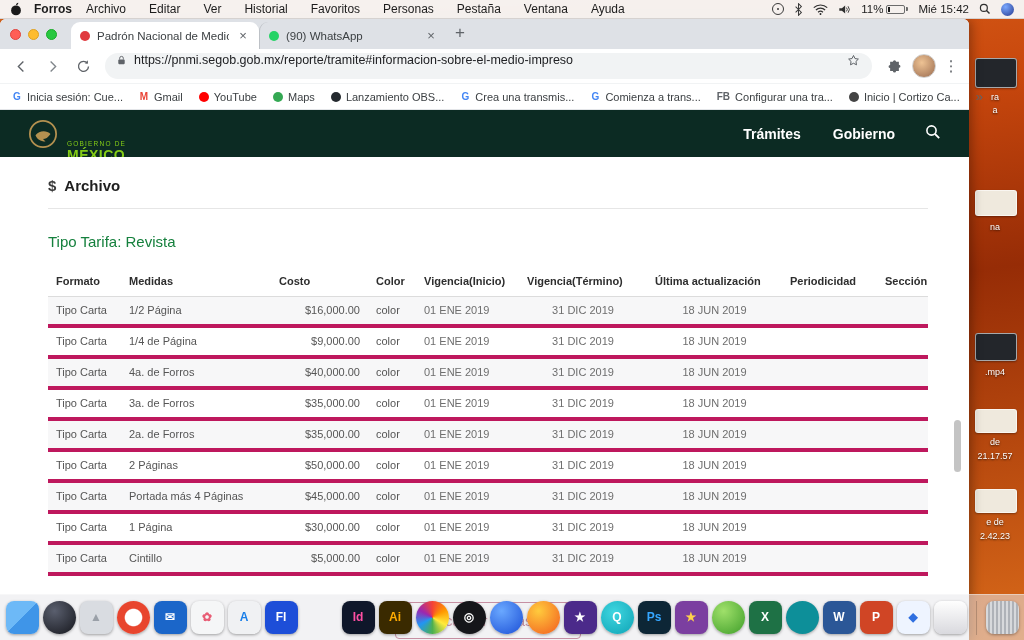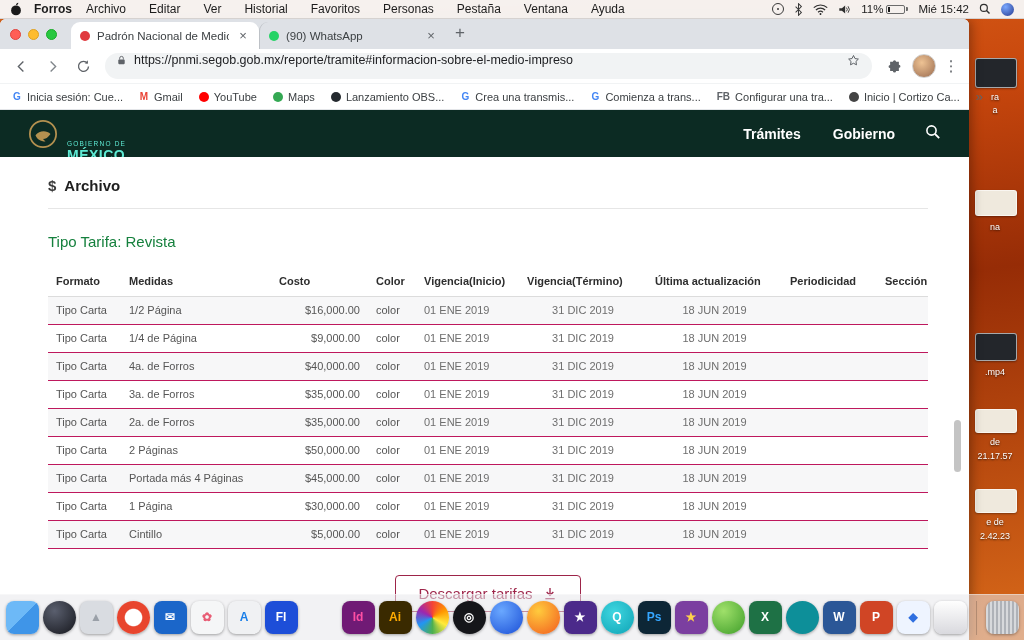--- a/index.html
+++ b/index.html
@@ -71,41 +71,41 @@
   .bm-item { display:flex; align-items:center; gap:5px; }
   .bm-fav { font-size:10px; font-weight:bold; min-width:10px; text-align:center; }
   .bm-fav.dot { width:10px; height:10px; border-radius:50%; font-size:0; }
   .bm-label { font-size:11px; color:#3c4043; white-space:nowrap; }
   .bm-overflow { margin-left:auto; color:#5f6368; font-size:13px; }
 
   
   .siteheader { position:absolute; top:91px; left:0; right:0; height:47px; background:#0c2b23;
     display:flex; align-items:center; padding:0 28px; }
   .gob-logo { display:flex; align-items:center; gap:9px; }
-  .gob-logo-text { color:#5eead4; line-height:1.05;margin-top:37px; }
+  .gob-logo-text { color:#84cc16; line-height:1.05;margin-top:37px; }
   .gob-l1 { font-size:6.5px; letter-spacing:1.2px; }
   .gob-l2 { font-size:14px; font-weight:bold; letter-spacing:.5px; }
   .gob-nav { margin-left:auto; display:flex; align-items:center; gap:32px; }
   .gob-nav-item { color:#fff; font-size:14px; font-weight:600; }
 
   
   .page { position:absolute; top:138px; left:0; right:0; bottom:0; background:#fff; overflow:hidden; }
   .content { padding:20px 48px 0 48px; }
   .sec-head { font-size:15px; font-weight:bold; color:#1f1f1f; display:flex; gap:8px; align-items:baseline; }
   .sec-icon { color:#3a3a3a; }
   .sec-divider { width:880px; border-bottom:1px solid #e6e6e6; margin-top:14px; }
   .subtitle { margin-top:24px; font-size:15px; color:#15803d; }
 
   .tablewrap { width:880px; margin-top:16px; }
   .tgrid { display:grid; grid-template-columns:73px 150px 97px 48px 103px 128px 135px 95px 51px; }
   .thead { border-bottom:1px solid #dcdcdc; }
   .thead .cell { font-weight:bold; color:#2e2e2e; font-size:11px; height:30px; line-height:30px; }
   .cell { padding:0 8px; font-size:11px; color:#555; white-space:nowrap; overflow:hidden; }
   .trow .cell { height:27px; line-height:27px; }
-  .trow { border-bottom:1px solid #be185d; }
+  .trow { border-bottom:4px solid #be185d; }
   .trow:nth-child(odd) { background:#f7f7f8; }
   .a-l { text-align:left; } .a-r { text-align:right; } .a-c { text-align:center; }
   .dim { color:#6e6e6e; }
 
   .btn-row { width:880px; text-align:center; margin-top:26px; }
   .dl-btn { display:inline-flex; align-items:center; gap:9px; border:1.5px solid #9d2449; color:#9d2449;
     background:#fff; border-radius:4px; padding:9px 22px; font-size:15px; font-family:inherit; }
   .page-scroll { position:absolute; right:8px; top:263px; width:7px; height:52px; background:#c4c4c4; border-radius:4px; }
 
   
@@ -467,21 +467,21 @@
 
 <div class="dock">
     <div class="dock-item" style="background: linear-gradient(135deg, rgb(109, 185, 247) 50%, rgb(63, 149, 232) 50%);"></div>
     <div class="dock-item circ" style="background: radial-gradient(circle at 35% 30%, rgb(90, 95, 110), rgb(21, 22, 28));"></div>
     <div class="dock-item" style="background: rgb(217, 220, 225); color: rgb(154, 160, 168);">▲</div>
     <div class="dock-item circ" style="background: radial-gradient(circle, rgb(255, 255, 255) 0px, rgb(255, 255, 255) 35%, rgb(232, 69, 46) 40%, rgb(232, 69, 46) 100%);"></div>
     <div class="dock-item" style="background: rgb(27, 102, 201); color: rgb(255, 255, 255);">✉</div>
     <div class="dock-item" style="background: rgb(245, 246, 247); color: rgb(232, 93, 117);">✿</div>
     <div class="dock-item" style="background: rgb(240, 241, 243); color: rgb(27, 127, 232);">A</div>
     <div class="dock-item" style="background: #1d4ed8; color: rgb(255, 255, 255);">Fl</div>
-    <div class="dock-item" style="background: #701a75; color: rgb(255, 79, 163); margin-left: 40px;">Id</div>
+    <div class="dock-item" style="background: #0f172a; color: rgb(255, 79, 163); margin-left: 40px;">Id</div>
     <div class="dock-item" style="background: rgb(58, 42, 0); color: rgb(255, 171, 0);">Ai</div>
     <div class="dock-item circ" style="background: conic-gradient(rgb(244, 67, 54), rgb(255, 152, 0), rgb(255, 235, 59), rgb(76, 175, 80), rgb(33, 150, 243), rgb(156, 39, 176), rgb(244, 67, 54));"></div>
     <div class="dock-item circ" style="background: rgb(21, 22, 26); color: rgb(255, 255, 255);">◎</div>
     <div class="dock-item circ" style="background: radial-gradient(circle at 35% 30%, rgb(106, 168, 255), rgb(27, 79, 214));"></div>
     <div class="dock-item circ" style="background: radial-gradient(circle at 35% 30%, rgb(255, 203, 61), rgb(242, 92, 30));"></div>
     <div class="dock-item" style="background: rgb(75, 42, 138); color: rgb(255, 255, 255);">★</div>
     <div class="dock-item circ" style="background: radial-gradient(circle at 40% 35%, rgb(63, 214, 224), rgb(15, 163, 181)); color: rgb(255, 255, 255);">Q</div>
     <div class="dock-item" style="background: rgb(13, 38, 54); color: rgb(53, 166, 255);">Ps</div>
     <div class="dock-item" style="background: rgb(123, 63, 160); color: rgb(255, 210, 74);">★</div>
     <div class="dock-item circ" style="background: radial-gradient(circle at 35% 30%, rgb(159, 224, 106), rgb(63, 158, 42));"></div>

